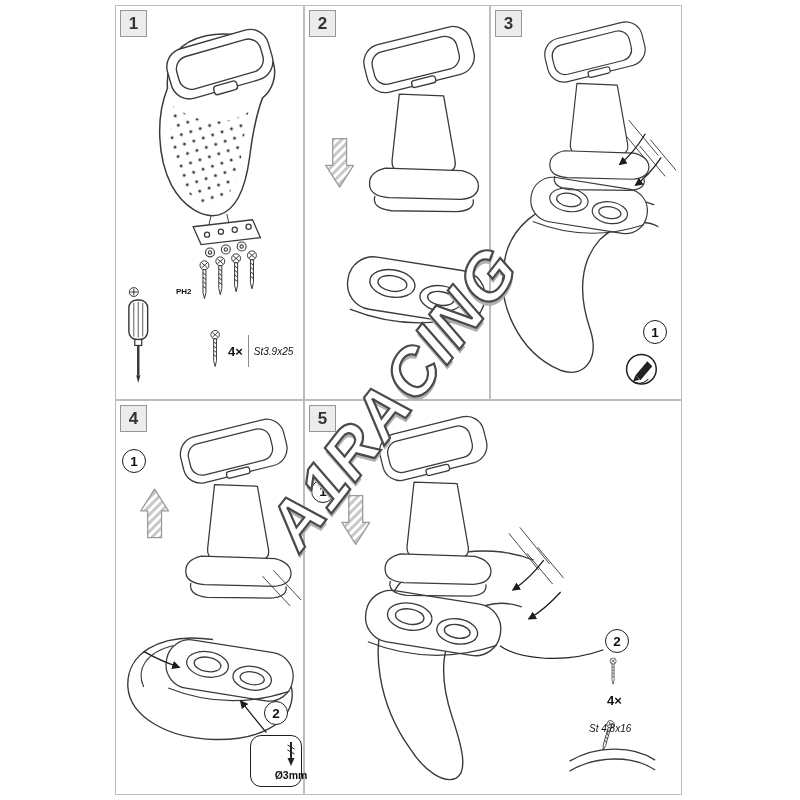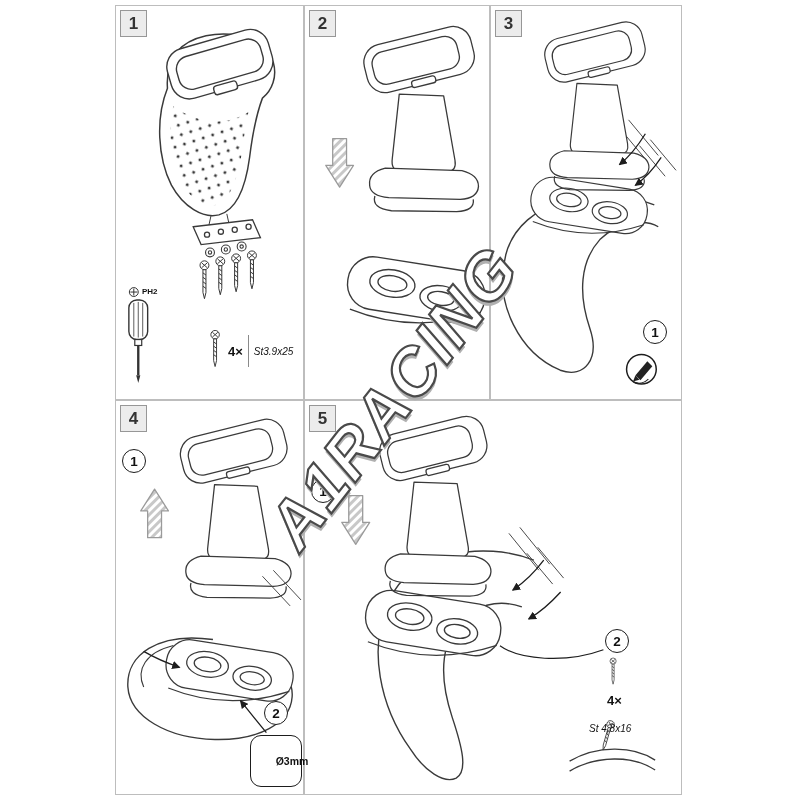--- a/index.html
+++ b/index.html
@@ -13,27 +13,27 @@
   #p4 { left:115px; top:400px; width:189px; height:395px; }
   #p5 { left:304px; top:400px; width:378px; height:395px; }
   svg.art { position:absolute; left:0; top:0; width:100%; height:100%; }
   .step-num { position:absolute; left:4px; top:4px; width:27px; height:27px; background:#ececec;
               border:1px solid #979797; color:#333; font-size:17px; font-weight:bold;
               display:flex; align-items:center; justify-content:center; z-index:3; }
   .callout { position:absolute; width:24px; height:24px; border:1.7px solid #1d1d1d; border-radius:50%;
              background:#fff; display:flex; align-items:center; justify-content:center;
              font-size:13.5px; font-weight:bold; z-index:3; }
   .lbl { position:absolute; z-index:3; white-space:nowrap; }
-  .ph2 { font-size:8px; font-weight:bold; }
+  .ph2 { font-size:8px; font-weight:bold;margin-left:34px; }
   .spec-row { position:absolute; display:flex; align-items:center; gap:5px; z-index:3; }
   .qty { font-weight:bold; font-size:13px; }
   .vdiv { width:1px; height:32px; background:#8a8a8a; }
   .spec { font-size:10px;font-style:italic; }
   .drill-box { position:absolute; border:1.6px solid #1d1d1d; border-radius:11px; background:#fff;
-               display:flex; align-items:center; justify-content:center;
+               display:flex; flex-direction:column; align-items:center; justify-content:center;
                gap:2px; z-index:3;padding-left:30px; }
   .drill-spec { font-size:10.5px; font-weight:bold; }
   #watermark { position:absolute; left:148px; top:352px; width:490px; height:90px; line-height:90px;
                text-align:center; transform:rotate(-52deg); font-size:66px; font-weight:bold;
                font-style:italic; letter-spacing:2px; color:#fff;
                -webkit-text-stroke:2.2px #4a4a4a;
                text-shadow:-3px 3px 0 #b0b0b0, -1px 1px 0 #8a8a8a;
                z-index:20; pointer-events:none; }
 </style>
 </head>

